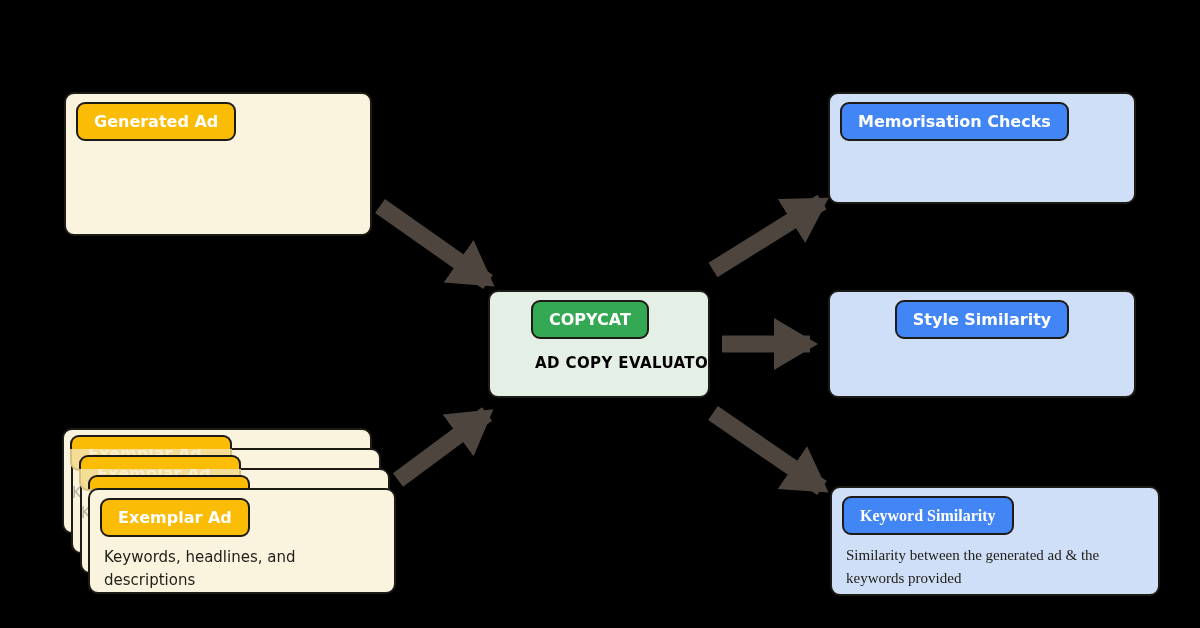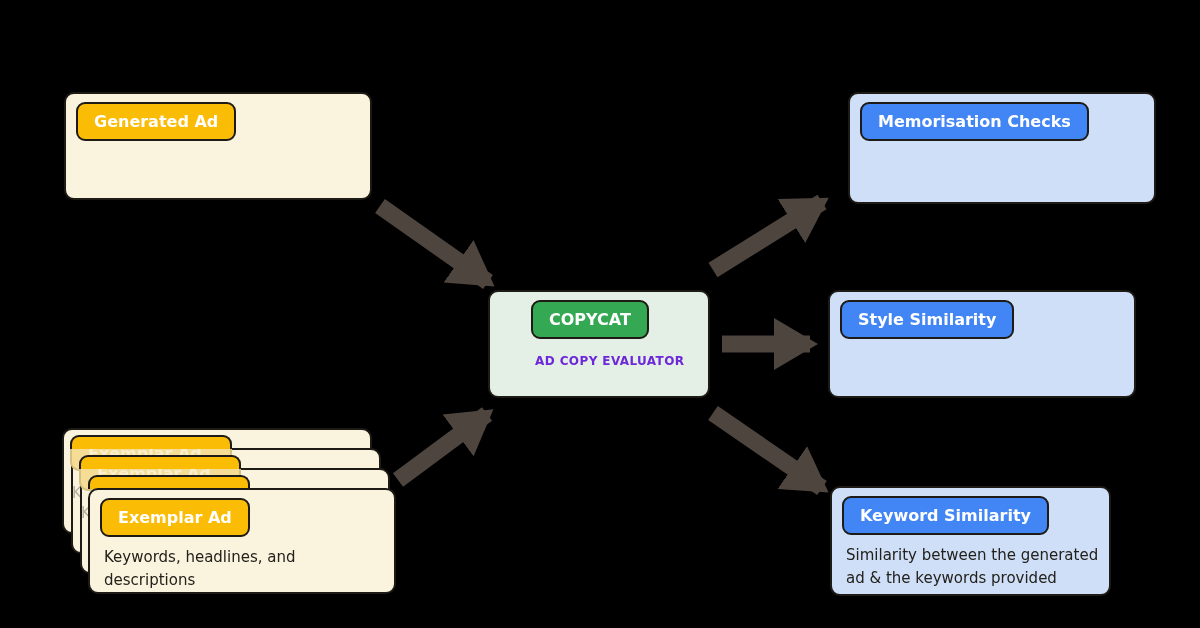--- a/index.html
+++ b/index.html
@@ -18,22 +18,22 @@
   .blue-card{background:var(--card-blue);}
   .green-card{background:var(--card-green);}
   .badge{display:inline-block;box-sizing:border-box;border:2px solid var(--border-dark);
     border-radius:9px;padding:8px 16px;font-weight:bold;font-size:16px;line-height:1.2;
     color:var(--badge-text);white-space:nowrap;}
   .badge.orange{background:var(--badge-orange);}
   .badge.blue{background:var(--badge-blue);}
   .badge.green{background:var(--badge-green);}
   .body-text{margin-top:9px;padding-left:4px;font-size:15px;line-height:1.5;color:var(--text-dark);}
   .w245{max-width:245px;} .w240{max-width:240px;} .w255{max-width:255px;}
-  .evaluator-title{margin-top:15px;padding-left:4px;font-size:12px;font-weight:bold;
-    letter-spacing:.4px;color:#6d28d9;white-space:nowrap;}
+  .evaluator-title{margin-top:15px;padding-left:4px;font-size:15px;font-weight:bold;
+    letter-spacing:.4px;color:#000000;white-space:nowrap;}
   
   .stack-card{padding:0;}
   #stack-card-1{left:62px;top:428px;width:310px;height:106px;}
   #stack-card-2{left:71px;top:448px;width:310px;height:106px;}
   #stack-card-3{left:80px;top:468px;width:310px;height:106px;}
   #exemplar-front{left:88px;top:488px;width:308px;height:106px;}
   .ghost-badge{position:absolute;box-sizing:border-box;width:162px;height:36px;
     border:2px solid rgba(30,27,22,.15);border-radius:9px;background:var(--ghost-badge-bg);
     color:var(--ghost-badge-text);font-weight:bold;font-size:16px;display:flex;
     align-items:center;padding-left:16px;overflow:hidden;white-space:nowrap;}
@@ -43,25 +43,25 @@
     background:var(--badge-orange);border:2px solid var(--border-dark);border-bottom:none;
     border-radius:9px 9px 0 0;}
   #badge-strip-1{left:70px;top:435px;}
   #badge-strip-2{left:79px;top:455px;}
   #badge-strip-3{left:88px;top:475px;}
   .ghost-body{position:absolute;overflow:hidden;width:16px;height:64px;opacity:.32;}
   .ghost-body>div{width:300px;font-size:15px;line-height:25px;color:var(--text-dark);}
   #ghost-body-1{left:72px;top:481px;}
   #ghost-body-2{left:81px;top:501px;}
   
-  #generated{left:64px;top:92px;width:308px;height:108px;}
+  #generated{left:64px;top:92px;width:308px;height:144px;}
   #evaluator{left:488px;top:290px;width:222px;height:108px;padding-left:41px;}
-  #memorisation{left:828px;top:92px;width:308px;height:112px;margin-left:20px;}
-  #style{left:828px;top:290px;width:308px;height:108px;}
-  #keyword{left:830px;top:486px;width:281px;height:110px;}
+  #memorisation{left:828px;top:92px;width:308px;height:112px;}
+  #style{left:828px;top:290px;width:308px;height:108px;text-align:center;}
+  #keyword{left:830px;top:486px;width:330px;height:110px;font-family:Liberation Serif, serif;}
 </style>
 </head>
 <body>
 
 <div class="canvas">
 
   <svg class="arrows" width="1200" height="628" viewBox="0 0 1200 628">
     <defs>
       <marker id="ah" markerUnits="userSpaceOnUse" markerWidth="46" markerHeight="56" refX="36" refY="28" orient="auto">
         <polygon points="0,2 44,28 0,54" fill="#4E453E"></polygon>

